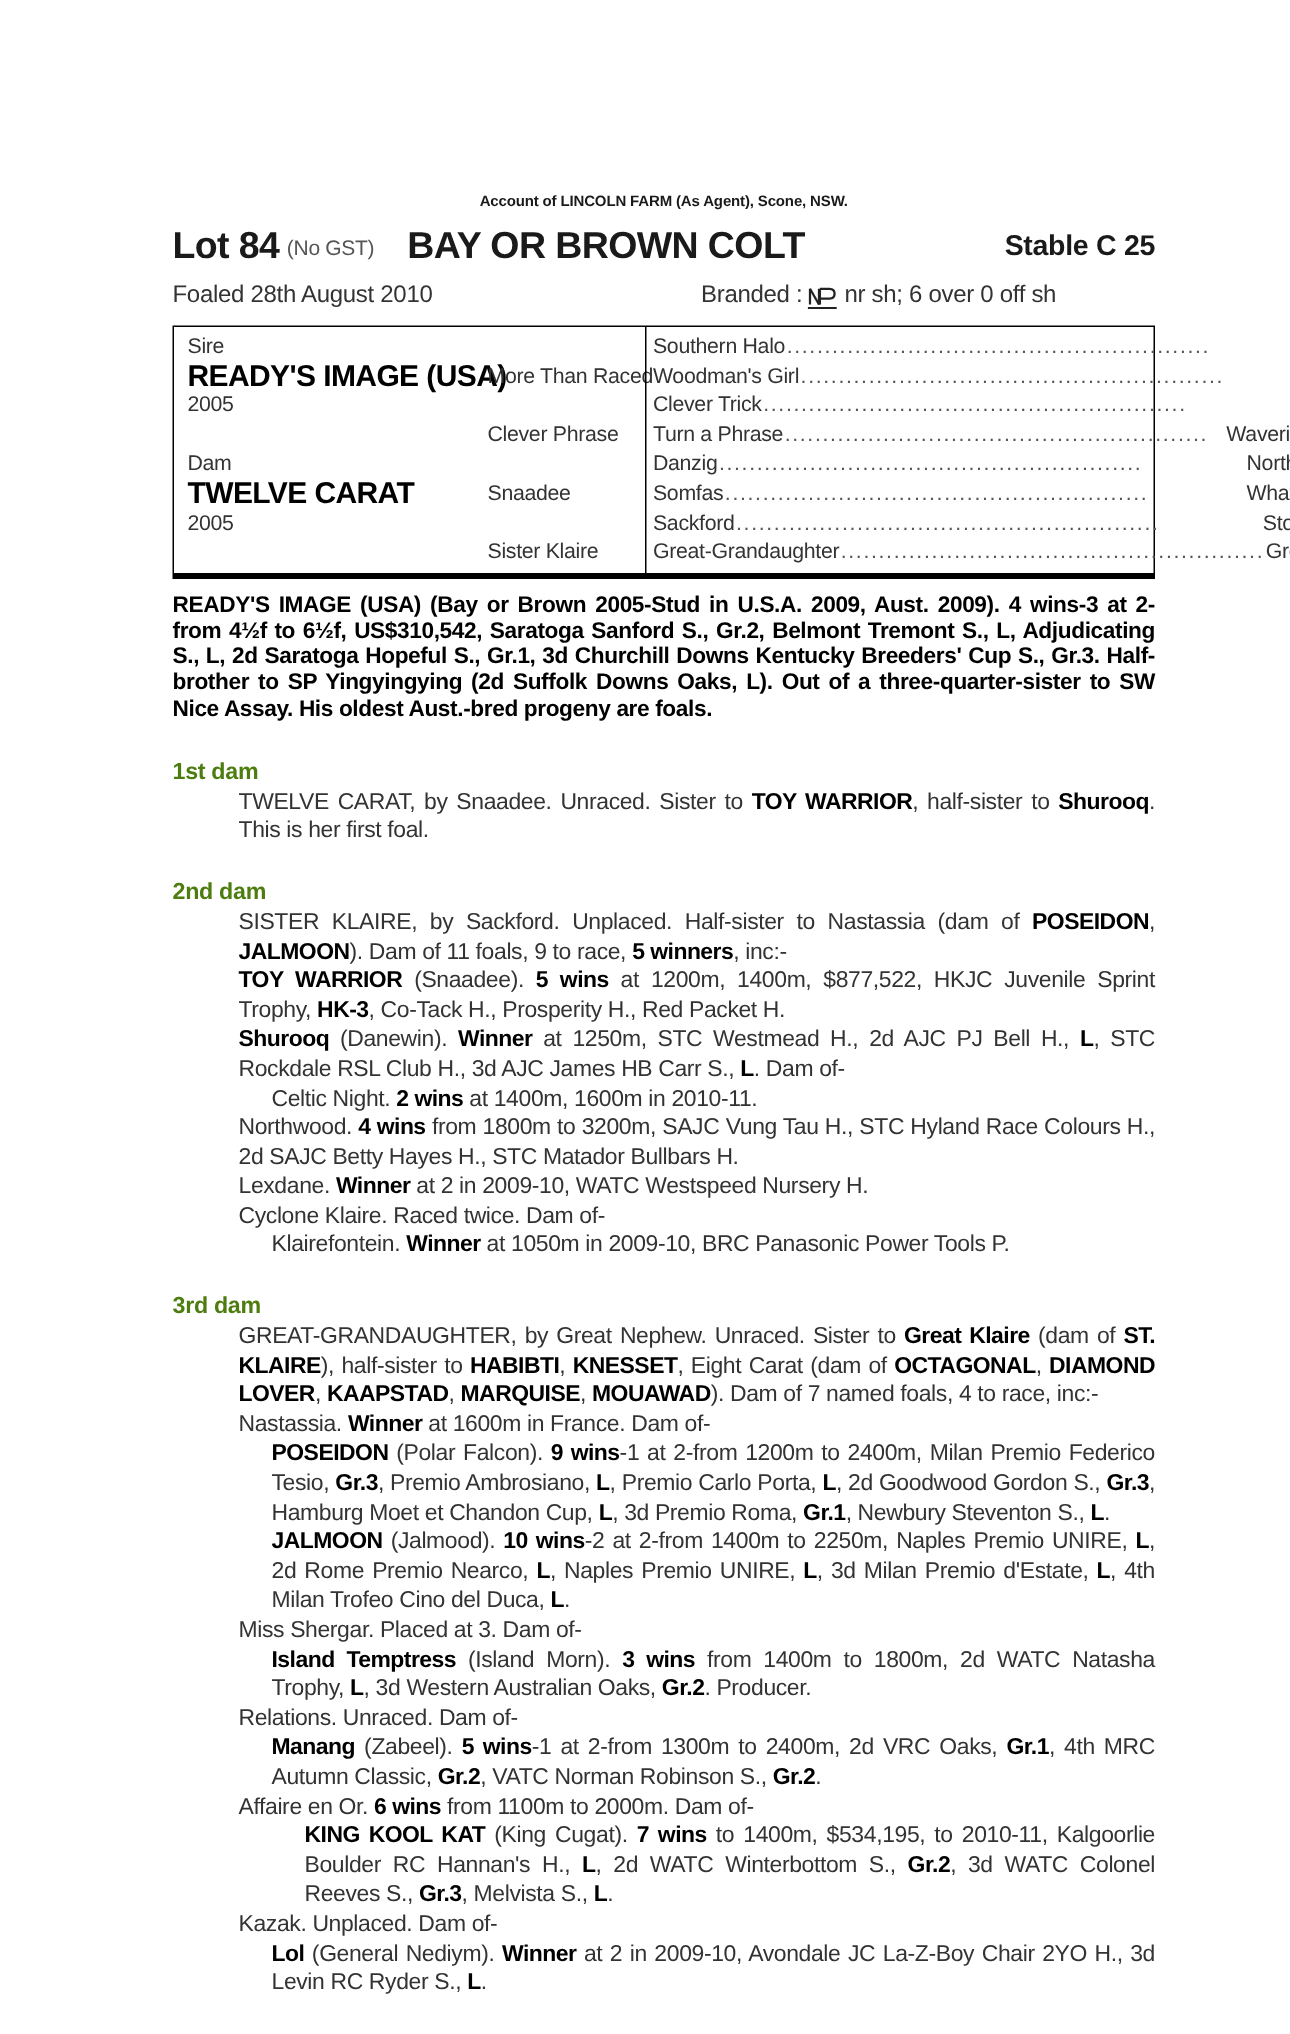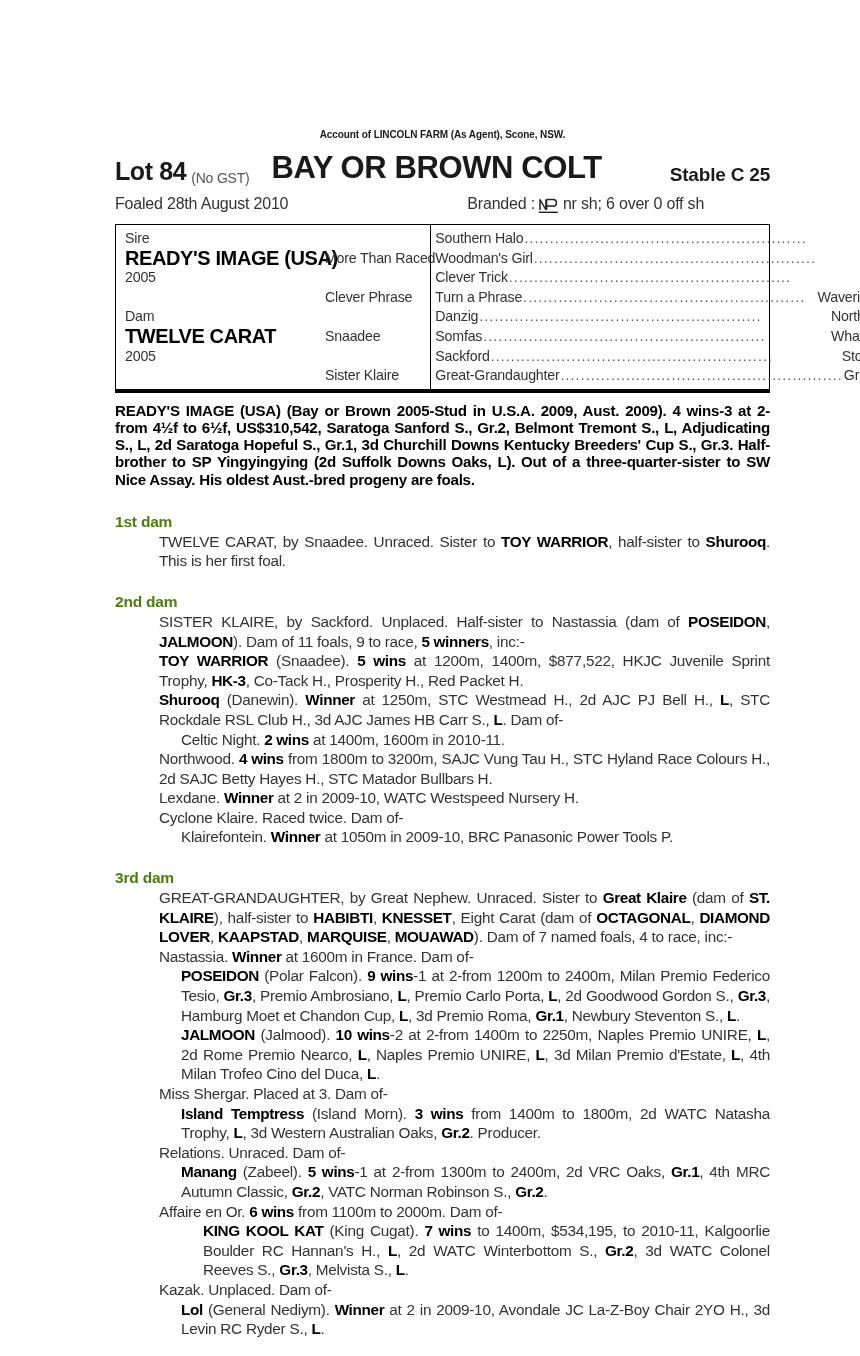--- a/index.html
+++ b/index.html
@@ -26,36 +26,36 @@
   .account-line {
     text-align: center;
     font-weight: bold;
     font-size: 10px;
     letter-spacing: -0.1px;
     padding-top: 93px;
     margin-top: 36px;
   }
   .lot-row {
     display: flex;
-    align-items: flex-end;
+    align-items: center;
     margin-top: 10px;
   }
   .lot-num {
     font-size: 25px;
     font-weight: bold;
     letter-spacing: -0.4px;
   }
   .no-gst {
     font-size: 14px;
     color: #555;
     margin-left: 5px;
     letter-spacing: -0.2px;
   }
   .colt-title {
-    font-size: 31px;
+    font-size: 25px;
     font-weight: bold;
     letter-spacing: -0.4px;
     margin-left: 22px;
   }
   .stable {
     font-size: 19px;
     font-weight: bold;
     margin-left: auto;
     letter-spacing: -0.2px;
   }

